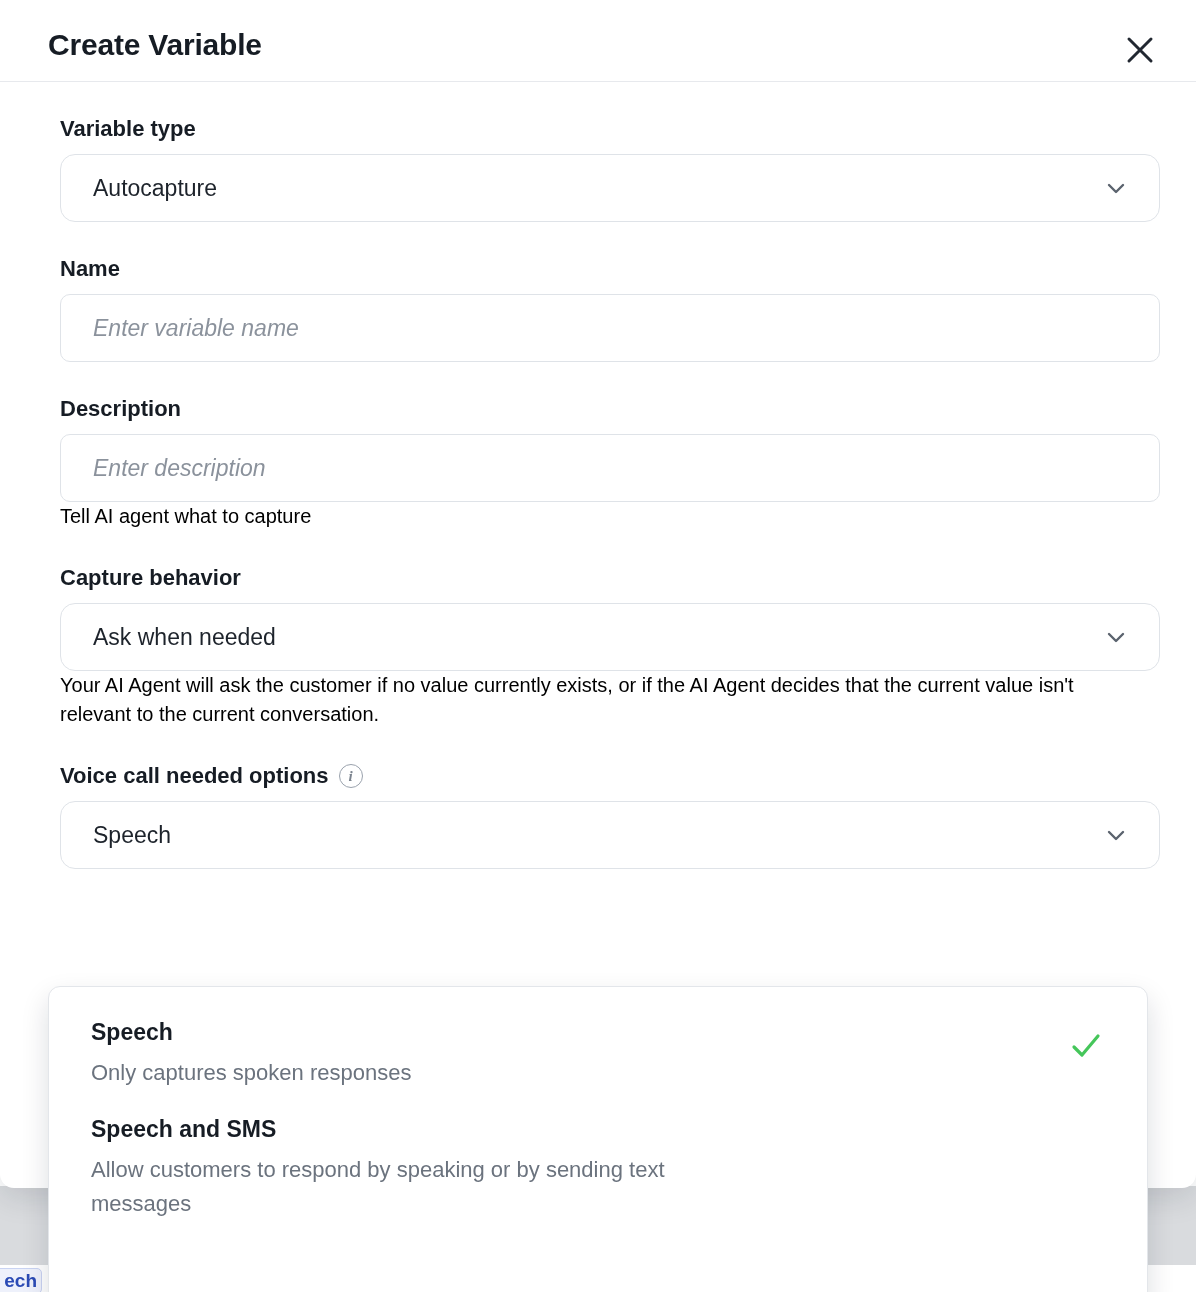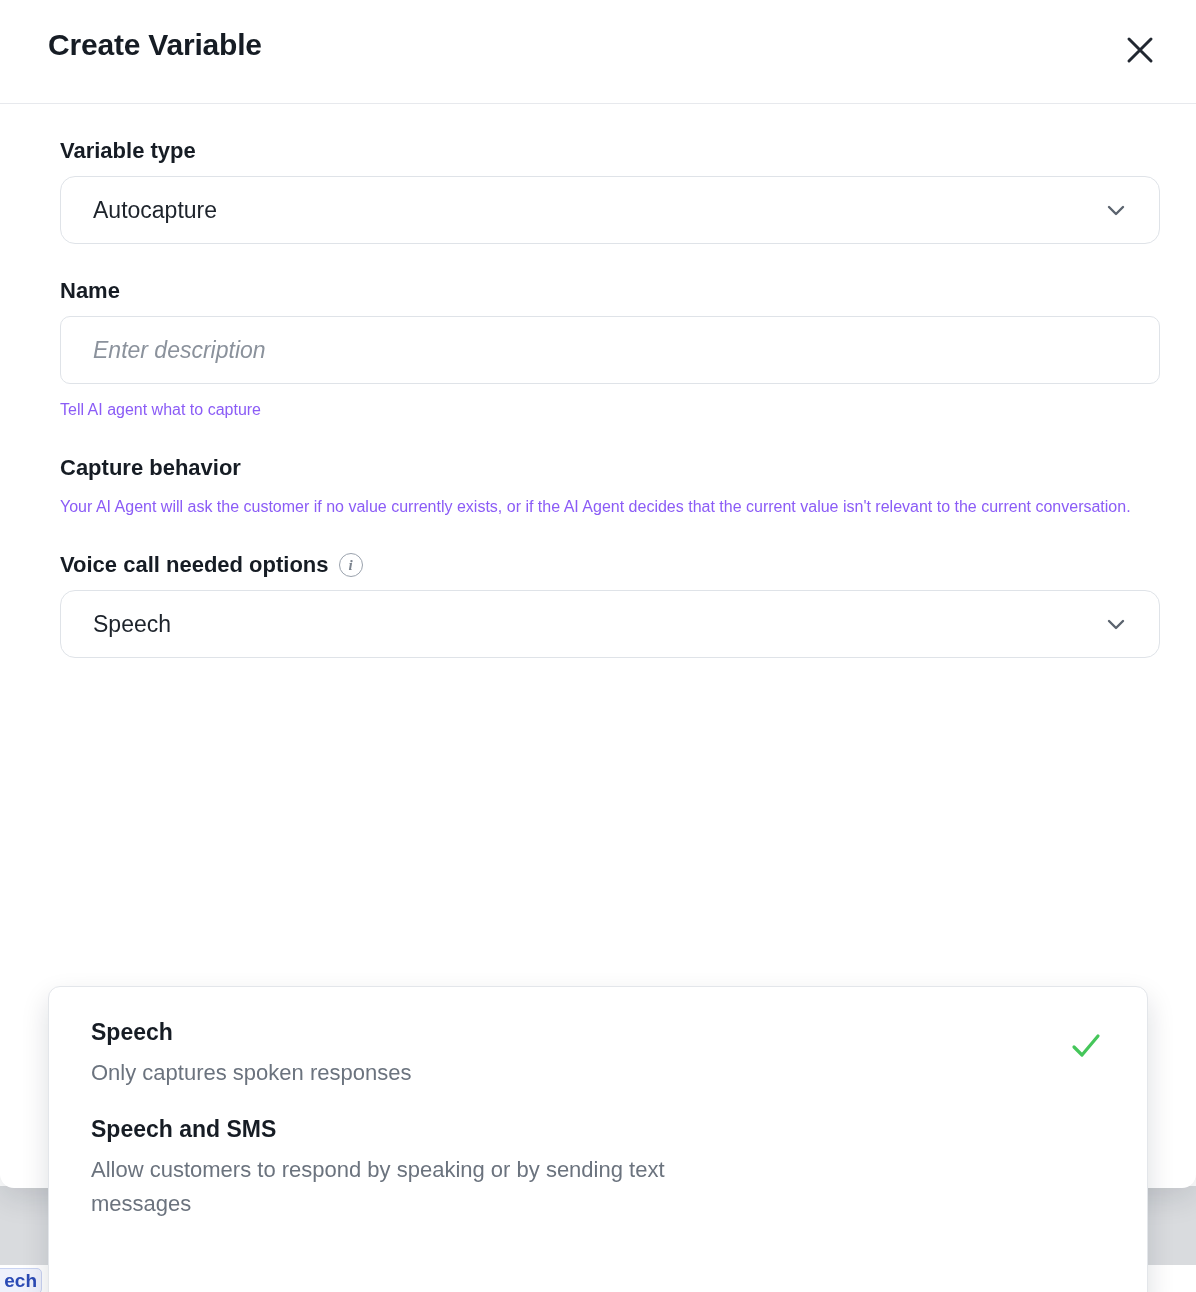--- a/index.html
+++ b/index.html
@@ -72,21 +72,21 @@
     top: 0;
     width: 1196px;
     height: 1188px;
     background: #ffffff;
     border-radius: 0 0 14px 14px;
     box-shadow: 0 10px 30px rgba(16,24,40,.12);
     overflow: hidden;
   }
   .modal-header {
     position: relative;
-    height: 104px;
+    height: 82px;
     border-bottom: 1px solid #e7e9ed;
   }
   .modal-title {
     position: absolute;
     left: 48px;
     top: 28px;
     font-size: 30px;
     font-weight: 700;
     color: #161c24;
     letter-spacing: -0.2px;
@@ -160,23 +160,22 @@
     width: 26px;
     height: 26px;
     color: #5b6personal;
     color: #5b636e;
     display: flex;
     align-items: center;
     justify-content: center;
     margin-right: 8px;
   }
   .helper {
-    font-size: 16px;
-    color: #8b5cf6;
-    margin-top: 14px;
+    font-size: 20px;
+    color: #000000;
     line-height: 1.45;
     max-width: 1100px;
   }
 
   
   .dropdown {
     position: absolute;
     left: 48px;
     top: 986px;
     width: 1100px;
@@ -242,27 +241,39 @@
     <div class="control select">
       <span class="value">Autocapture</span>
       <span class="chev">
         <svg width="26" height="26" viewBox="0 0 26 26" aria-hidden="true">
           <path d="M6 10 L13 17 L20 10" stroke="currentColor" stroke-width="2.4" fill="none" stroke-linecap="round" stroke-linejoin="round"></path>
         </svg>
       </span>
     </div>
 
     <div class="field-label">Name</div>
-
+    <div class="control">
+      <span class="placeholder">Enter variable name</span>
+    </div>
+
+    <div class="field-label">Description</div>
     <div class="control">
       <span class="placeholder">Enter description</span>
     </div>
     <div class="helper">Tell AI agent what to capture</div>
 
     <div class="field-label">Capture behavior</div>
+    <div class="control select">
+      <span class="value">Ask when needed</span>
+      <span class="chev">
+        <svg width="26" height="26" viewBox="0 0 26 26" aria-hidden="true">
+          <path d="M6 10 L13 17 L20 10" stroke="currentColor" stroke-width="2.4" fill="none" stroke-linecap="round" stroke-linejoin="round"></path>
+        </svg>
+      </span>
+    </div>
     <div class="helper">Your AI Agent will ask the customer if no value currently exists, or if the AI Agent decides that the current value isn't relevant to the current conversation.</div>
 
     <div class="field-label with-info">
       <span>Voice call needed options</span>
       <span class="info-icon">i</span>
     </div>
     <div class="control select">
       <span class="value">Speech</span>
       <span class="chev">
         <svg width="26" height="26" viewBox="0 0 26 26" aria-hidden="true">

